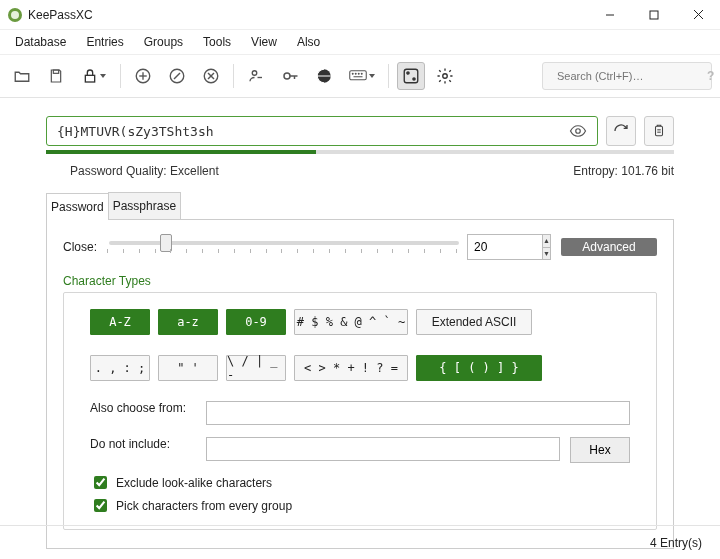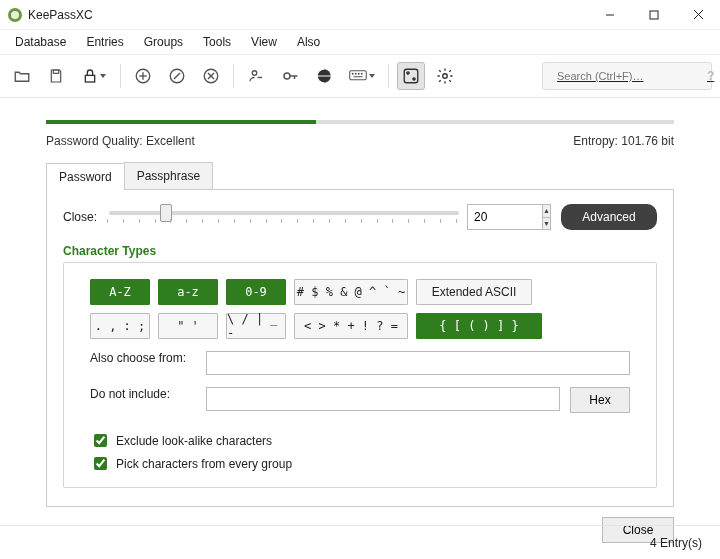--- a/index.html
+++ b/index.html
@@ -8,72 +8,72 @@
  .titlebar { height:30px; display:flex; align-items:center; padding-left:8px; border-bottom:1px solid #eee;}
  .titlebar .logo { width:14px; height:14px; border-radius:50%; background:#6a9a3f; margin-right:6px; position:relative;}
  .titlebar .logo:before{content:"";position:absolute;inset:3px;border-radius:50%;background:#e6f0dc;}
  .titlebar .title{font-size:12px;}
  .winbtns{margin-left:auto;display:flex;}
  .winbtn{width:44px;height:30px;display:flex;align-items:center;justify-content:center;font-size:12px;}
  
  .menubar{height:24px;display:flex;align-items:center;padding:0 6px;gap:2px;}
  .menubar span{padding:3px 9px;font-size:12px;cursor:default;}
  
- .toolbar{height:44px;border-top:1px solid #eee;border-bottom:1px solid #e3e3e3;display:flex;align-items:center;padding:0 8px;gap:6px;text-decoration:underline;}
+ .toolbar{height:44px;border-top:1px solid #eee;border-bottom:1px solid #e3e3e3;display:flex;align-items:center;padding:0 8px;gap:6px;}
  .tbtn{width:28px;height:28px;display:flex;align-items:center;justify-content:center;border-radius:3px;color:#444;}
  .tbtn.sel{background:#e4e4e4;border:1px solid #bbb;}
  .tsep{width:1px;height:24px;background:#ddd;margin:0 2px;}
  .searchbox{flex:1;max-width:170px;height:28px;border:1px solid #ddd;background:#f7f7f7;border-radius:3px;display:flex;align-items:center;padding:0 6px;color:#999;margin-left:auto;gap:6px;}
  .searchbox input { border:none; outline:none; background:transparent; font-size:11px; flex:1; color:#555;}
  .helpq{color:#bbb;font-weight:bold;}
  svg{display:block;}
  
  .body{padding:18px 46px 8px;}
  
  .pwrow{display:flex;align-items:center;gap:8px;}
  .pwfield{flex:1;height:30px;border:1px solid #4f9d39;border-radius:3px;display:flex;align-items:center;padding:0 8px;gap:6px;}
  .pwfield input{border:none;outline:none;flex:1;font-family:Consolas,monospace;font-size:13px;color:#333;background:transparent;}
  .eye{width:22px;height:22px;display:flex;align-items:center;justify-content:center;}
  .iconbtn{width:30px;height:30px;border:1px solid #ccc;background:#f6f6f6;border-radius:3px;display:flex;align-items:center;justify-content:center;}
  
  .strengthbar{height:4px;background:#ddd;margin-top:4px;position:relative;}
  .strengthbar .fill{position:absolute;left:0;top:0;bottom:0;background:#2e7d21;width:43%;}
- .metarow{display:flex;justify-content:space-between;margin-top:10px;font-size:12px;color:#333;}
+ .metarow{display:flex;justify-content:space-between;margin-top:10px;font-size:12px;color:#333;margin-left:24px;}
  
  .tabs{display:flex;margin-top:14px;}
- .tab{padding:6px 12px;border:1px solid #ccc;border-bottom:none;background:#f2f2f2;font-size:12px;cursor:default;}
+ .tab{padding:6px 4px;border:1px solid #ccc;border-bottom:none;background:#f2f2f2;font-size:12px;cursor:default;}
  .tab.active{background:#fff;position:relative;top:1px;}
  .tab + .tab{margin-left:-1px;}
  .panel{border:1px solid #ccc;padding:14px 16px 18px;}
  
  .lenrow{display:flex;align-items:center;gap:10px;}
  .lenrow label{font-size:12px;}
  .sliderwrap{flex:1;display:flex;flex-direction:column;position:relative;}
  input[type=range]{width:100%;appearance:none;height:4px;background:#d8d8d8;border-radius:2px;}
  input[type=range]::-webkit-slider-thumb{appearance:none;width:12px;height:18px;background:#efefef;border:1px solid #9a9a9a;border-radius:2px;}
  .ticks{display:flex;justify-content:space-between;margin-top:2px;height:6px;}
  .ticks span{width:1px;background:#b5b5b5;height:4px;}
  .spinbox{width:84px;height:26px;border:1px solid #bbb;display:flex;align-items:stretch;background:#fff;gap:16px;}
  .spinbox input{border:none;outline:none;width:58px;padding-left:6px;font-size:12px;}
  .spinbtns{display:flex;flex-direction:column;border-left:1px solid #bbb;width:18px;}
  .spinbtns div{flex:1;display:flex;align-items:center;justify-content:center;font-size:7px;background:#eee;color:#444;}
  .spinbtns div+div{border-top:1px solid #bbb;}
- .advbtn{width:96px;height:26px;background:#404040;color:#fff;border:none;font-size:12px;border-radius:10px;}
- 
- .ctlabel{color:#2f7d1f;font-weight:bold;margin-top:14px;font-size:12px;}
+ .advbtn{width:96px;height:18px;background:#737373;color:#fff;border:none;font-size:12px;border-radius:2px;}
+ 
+ .ctlabel{color:#2f7d1f;font-weight:normal;margin-top:14px;font-size:12px;}
  .ctpanel{border:1px solid #d6d6d6;border-radius:2px;padding:16px 26px 14px;margin-top:4px;}
- .ctgrid{display:flex;gap:8px;margin-bottom:8px;}
+ .ctgrid{display:flex;gap:8px;margin-bottom:20px;}
  .ctbtn{height:26px;border:1px solid #bbb;background:#f6f6f6;display:flex;align-items:center;justify-content:center;font-size:12px;border-radius:1px;font-family:Consolas,monospace;flex-shrink:0;}
  .ctbtn.on{background:#2f7d1f;color:#fff;border-color:#2f7d1f;}
  .w1{width:60px;} .w2{width:114px;} .w3{width:116px;} .w4{width:126px;}
  .formrow{display:flex;gap:10px;margin-top:12px;}
  .formrow label{width:106px;font-size:12px;}
  .formrow .txt{flex:1;height:24px;border:1px solid #bbb;background:#fff;padding:0 5px;font-size:12px;outline:none;}
  .hexbtn{width:60px;height:26px;border:1px solid #bbb;background:#eee;font-size:12px;}
- .chkrow{display:flex;align-items:center;gap:6px;margin-top:18px;font-size:12px;}
+ .chkrow{display:flex;align-items:center;gap:6px;margin-top:10px;font-size:12px;}
  .chkrow input{accent-color:#2f7d1f;width:13px;height:13px;}
  
  .closerow{display:flex;justify-content:flex-end;margin-top:10px;}
  .closebtn{width:72px;height:26px;border:1px solid #bbb;background:#eee;font-size:12px;}
  
  .statusbar{position:absolute;bottom:0;left:0;right:0;height:34px;border-top:1px solid #e3e3e3;font-size:12px;display:flex;align-items:center;justify-content:flex-end;padding-right:18px;color:#222;}
 </style>
 </head>
 <body>
 
@@ -203,20 +203,44 @@
     <svg width="13" height="13" viewBox="0 0 24 24" fill="none" stroke="#aaa" stroke-width="2">
         <circle cx="10" cy="10" r="7"></circle>
         <line x1="15" y1="15" x2="21" y2="21"></line>
       </svg>
     <input placeholder="Search (Ctrl+F)…" style="">
     <span class="helpq">?</span>
   </div>
 </div>
 
 <div class="body">
+  <div class="pwrow">
+    <div class="pwfield">
+      <input value="{H}MTUVR(sZy3TSht3sh" style="">
+      <div class="eye">
+          <svg width="18" height="18" viewBox="0 0 24 24" fill="none" stroke="#555" stroke-width="1.6">
+            <path d="M2 12s3.5-7 10-7 10 7 10 7-3.5 7-10 7S2 12 2 12z"></path>
+            <circle cx="12" cy="12" r="3"></circle>
+          </svg>
+        </div>
+    </div>
+    <div class="iconbtn">
+        <svg width="16" height="16" viewBox="0 0 24 24" fill="none" stroke="#444" stroke-width="2">
+          <path d="M3 12a9 9 0 0115-6.7L21 8M21 3v5h-5"></path>
+        </svg>
+      </div>
+    <div class="iconbtn">
+        <svg width="14" height="16" viewBox="0 0 24 24" fill="none" stroke="#444" stroke-width="1.8">
+          <rect x="6" y="4" width="12" height="16" rx="2"></rect>
+          <path d="M9 4V2h6v2"></path>
+          <line x1="9" y1="10" x2="15" y2="10"></line>
+          <line x1="9" y1="14" x2="15" y2="14"></line>
+        </svg>
+      </div>
+  </div>
   <div class="strengthbar">
       <div class="fill" id="fill" style="width: 43%;"></div>
     </div>
   <div class="metarow">
     <span>Password Quality: Excellent</span>
     <span>Entropy: 101.76 bit</span>
   </div>
 
   <div class="tabs">
     <div class="tab active">Password</div>

